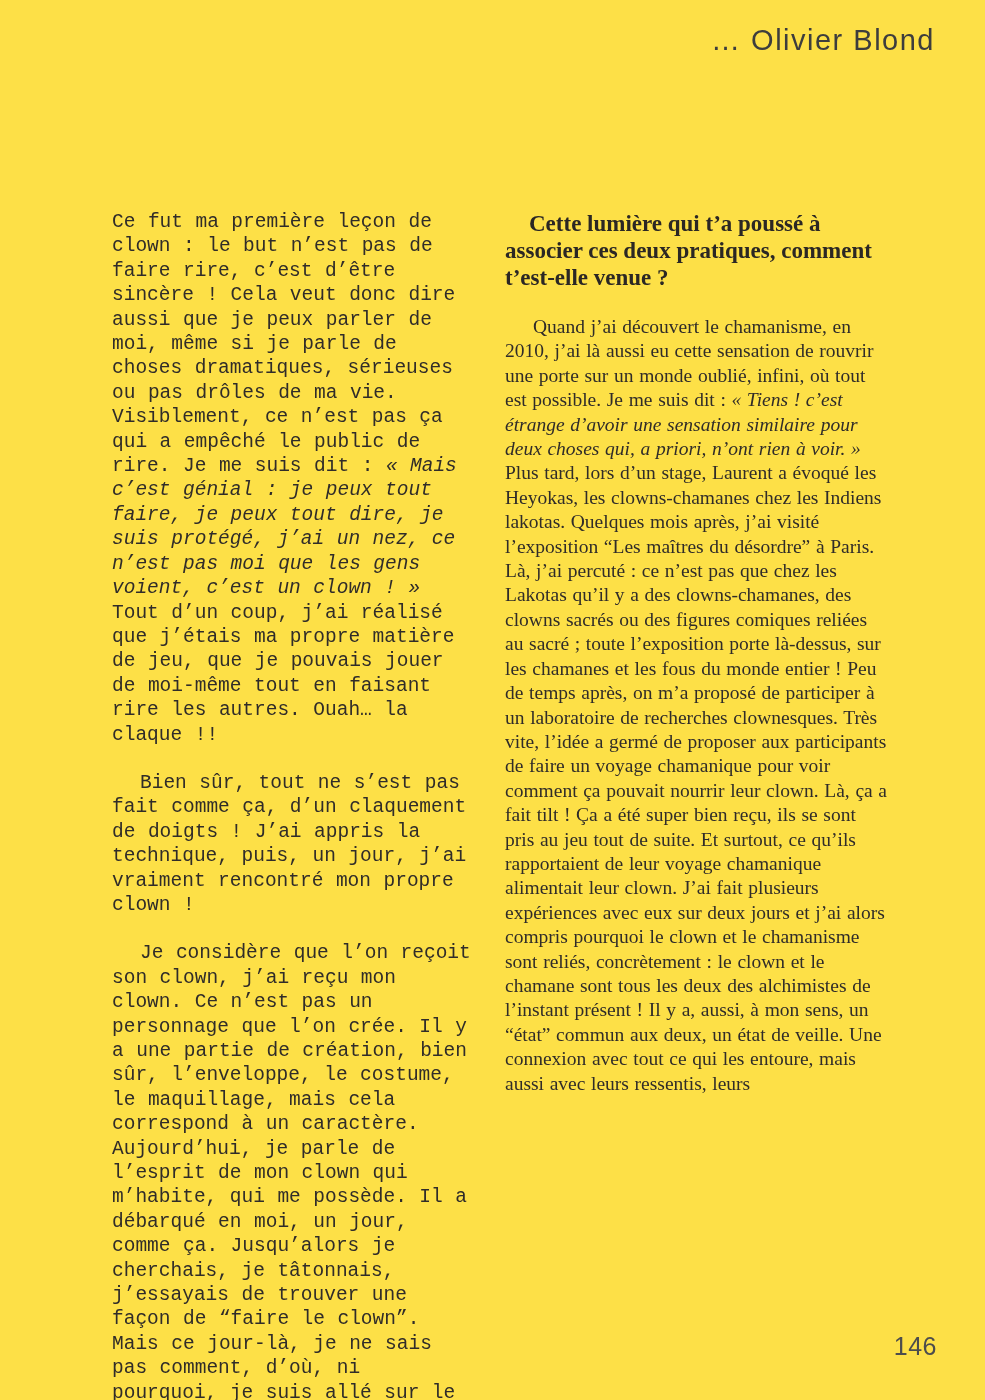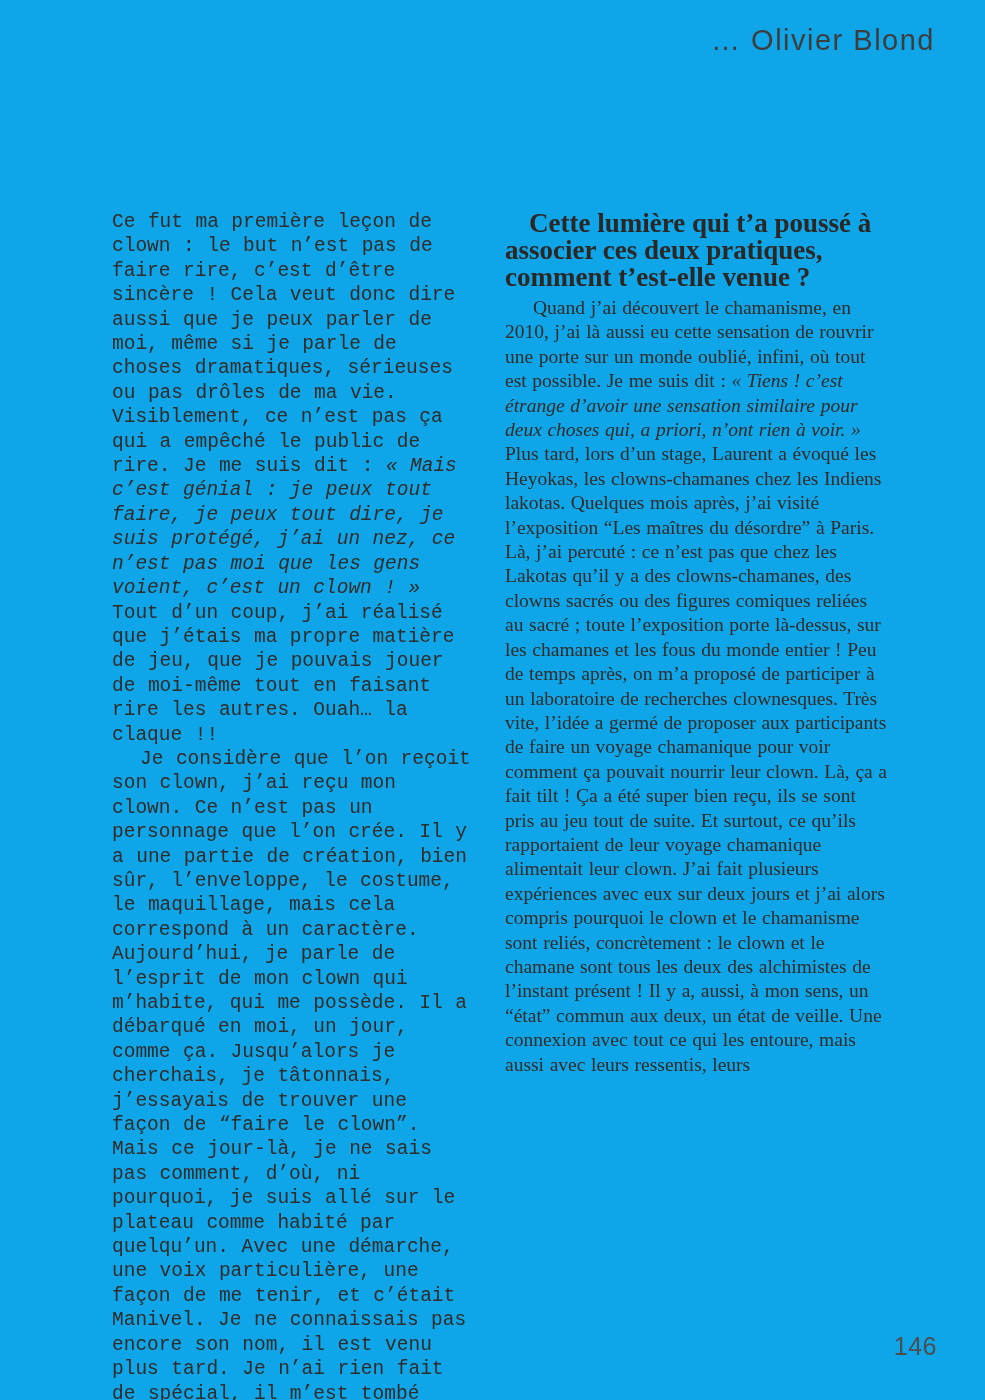--- a/index.html
+++ b/index.html
@@ -4,21 +4,21 @@
 <style>
   html, body {
     margin: 0;
     padding: 0;
     background: #ffffff;
   }
   .page {
     position: relative;
     width: 985px;
     height: 1400px;
-    background: #0ea5e9;
+    background: #fde047;
     overflow: hidden;
     font-family: "Liberation Serif", serif;
   }
   .running-head {
     position: absolute;
     top: 24px;
     right: 50px;
     font-family: "Liberation Sans", sans-serif;
     font-size: 29px;
     font-weight: 400;
@@ -33,25 +33,25 @@
     font-size: 19.5px;
     line-height: 24.4px;
     text-align: left;
   }
   .column.left  { left: 112px; width: 362px; font-family: Liberation Mono, monospace; }
   .column.right { left: 505px; width: 382px; }
   .body-p {
     margin: 0;
     word-spacing: 0.04em;
   }
-  .body-p.indent { text-indent: 28px; }
+  .body-p.indent { text-indent: 28px; margin-top: 24px; }
   .it { font-style: italic; }
   .q-heading {
     margin: 15px 0 5px 0;
-    font-size: 27px;
+    font-size: 23px;
     line-height: 27px;
     font-weight: bold;
     color: #2b2724;
     text-indent: 24px;
   }
   .column.right .q-heading { margin-top: 0; }
   .page-number {
     position: absolute;
     top: 1332px;
     right: 48px;
@@ -64,20 +64,21 @@
 </style>
 </head>
 <body>
 
 <div class="page">
 
   <div class="running-head">… Olivier Blond</div>
 
   <div class="column left">
       <p class="body-p"><span>Ce fut ma première leçon de clown&nbsp;: le but n’est pas de faire rire, c’est d’être sincère&nbsp;! Cela veut donc dire aussi que je peux parler de moi, même si je parle de choses dramatiques, sérieuses ou pas drôles de ma vie. Visiblement, ce n’est pas ça qui a empêché le public de rire. Je me suis dit&nbsp;: </span><span class="it">«&nbsp;Mais c’est génial&nbsp;: je peux tout faire, je peux tout dire, je suis protégé, j’ai un nez, ce n’est pas moi que les gens voient, c’est un clown&nbsp;!&nbsp;»</span><span> Tout d’un coup, j’ai réalisé que j’étais ma propre matière de jeu, que je pouvais jouer de moi-même tout en faisant rire les autres. Ouah… la claque&nbsp;!!</span></p>
+      <p class="body-p indent"><span>Bien sûr, tout ne s’est pas fait comme ça, d’un claquement de doigts&nbsp;! J’ai appris la technique, puis, un jour, j’ai vraiment rencontré mon propre clown&nbsp;!</span></p>
       <p class="body-p indent"><span>Je considère que l’on reçoit son clown, j’ai reçu mon clown. Ce n’est pas un personnage que l’on crée. Il y a une partie de création, bien sûr, l’enveloppe, le costume, le maquillage, mais cela correspond à un caractère. Aujourd’hui, je parle de l’esprit de mon clown qui m’habite, qui me possède. Il a débarqué en moi, un jour, comme ça. Jusqu’alors je cherchais, je tâtonnais, j’essayais de trouver une façon de “faire le clown”. Mais ce jour-là, je ne sais pas comment, d’où, ni pourquoi, je suis allé sur le plateau comme habité par quelqu’un. Avec une démarche, une voix particulière, une façon de me tenir, et c’était Manivel. Je ne connaissais pas encore son nom, il est venu plus tard. Je n’ai rien fait de spécial, il m’est tombé dessus. Il m’a happé, lui aussi&nbsp;!</span></p>
     </div>
 
   <div class="column right">
       <h2 class="q-heading"><span>Cette lumière qui t’a poussé à associer ces deux pratiques, comment t’est-elle venue&nbsp;?</span></h2>
       <p class="body-p indent"><span>Quand j’ai découvert le chamanisme, en 2010, j’ai là aussi eu cette sensation de rouvrir une porte sur un monde oublié, infini, où tout est possible. Je me suis dit&nbsp;: </span><span class="it">«&nbsp;Tiens&nbsp;! c’est étrange d’avoir une sensation similaire pour deux choses qui, a priori, n’ont rien à voir.&nbsp;»</span><span> Plus tard, lors d’un stage, Laurent a évoqué les Heyokas, les clowns-chamanes chez les Indiens lakotas. Quelques mois après, j’ai visité l’exposition “Les maîtres du désordre” à Paris. Là, j’ai percuté&nbsp;: ce n’est pas que chez les Lakotas qu’il y a des clowns-chamanes, des clowns sacrés ou des figures comiques reliées au sacré&nbsp;; toute l’exposition porte là-dessus, sur les chamanes et les fous du monde entier&nbsp;! Peu de temps après, on m’a proposé de participer à un laboratoire de recherches clownesques. Très vite, l’idée a germé de proposer aux participants de faire un voyage chamanique pour voir comment ça pouvait nourrir leur clown. Là, ça a fait tilt&nbsp;! Ça a été super bien reçu, ils se sont pris au jeu tout de suite. Et surtout, ce qu’ils rapportaient de leur voyage chamanique alimentait leur clown. J’ai fait plusieurs expériences avec eux sur deux jours et j’ai alors compris pourquoi le clown et le chamanisme sont reliés, concrètement&nbsp;: le clown et le chamane sont tous les deux des alchimistes de l’instant présent&nbsp;! Il y a, aussi, à mon sens, un “état” commun aux deux, un état de veille. Une connexion avec tout ce qui les entoure, mais aussi avec leurs ressentis, leurs</span></p>
     </div>
 
   <div class="page-number">146</div>
 

